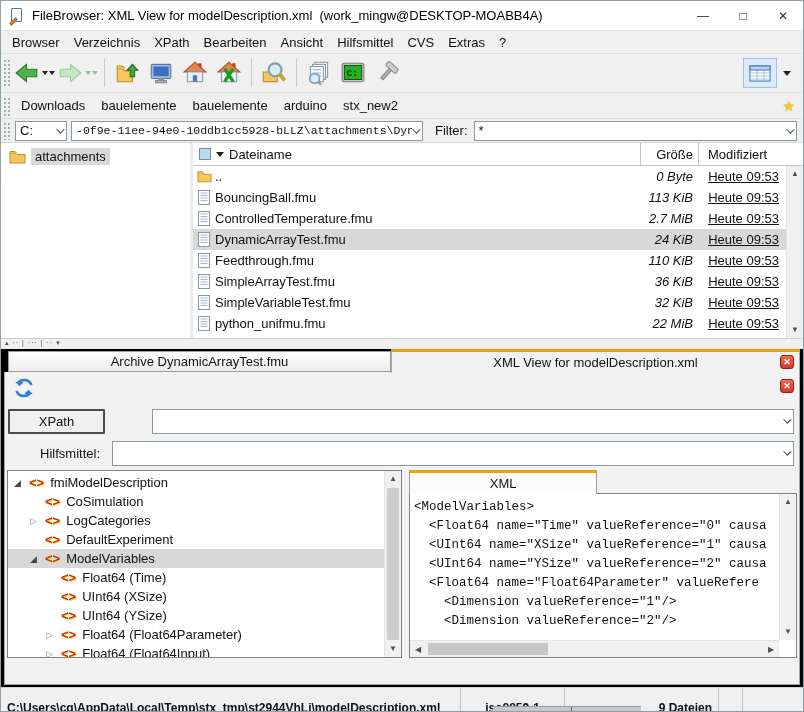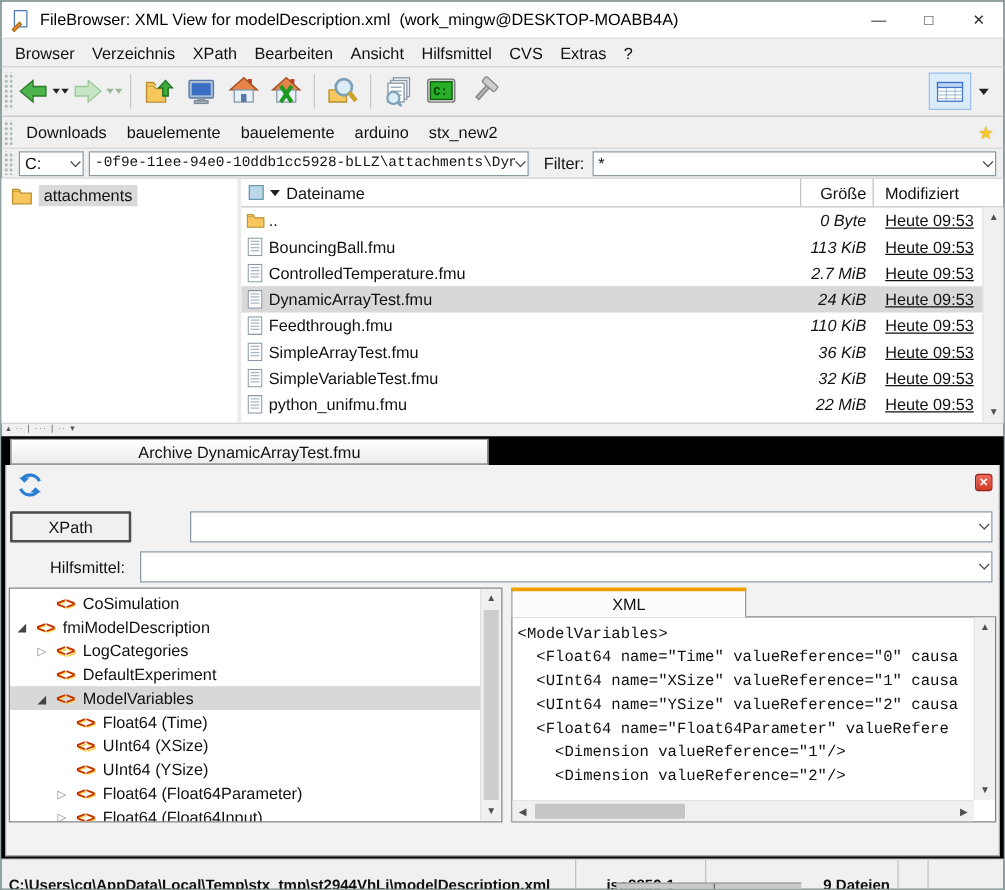--- a/index.html
+++ b/index.html
@@ -454,20 +454,24 @@
   </div>
 
   <div class="hsplitbar">
     <span class="splitglyphs"></span>
   </div>
 
   <div class="tabbar">
     <div class="tab1">
       <span>Archive DynamicArrayTest.fmu</span>
     </div>
+    <div class="tab2">
+      <span>XML View for modelDescription.xml</span>
+      <span class="closex"></span>
+    </div>
   </div>
 
   <div class="tabpage">
     <div class="pagetoolbar">
       <span class="refresh">
         <svg width="24" height="24" viewBox="0 0 24 24">
           <path d="M19.5 9 A8 8 0 0 0 5.5 7.5" fill="none" stroke="#2d7fd3" stroke-width="2.6"></path>
           <path d="M4.5 3 v6 h6 Z" fill="#2d7fd3" transform="rotate(-46 7.5 6)"></path>
           <path d="M4.5 15 A8 8 0 0 0 18.5 16.5" fill="none" stroke="#2d7fd3" stroke-width="2.6"></path>
           <path d="M13.5 15 v6 h6 Z" fill="#2d7fd3" transform="rotate(134 16.5 18)"></path>
@@ -490,29 +494,29 @@
       <span class="combo altcombo">
         <span></span>
         <span class="arrow"></span>
       </span>
     </div>
 
     <div class="splitarea">
 
       <div class="treepane">
         <div class="treerows">
+          <div class="trow i0">
+            <span class="exp open"></span>
+            <span class="xmlico"></span>
+            <span>fmiModelDescription</span>
+          </div>
           <div class="trow i1">
             <span class="exp"></span>
             <span class="xmlico"></span>
             <span>CoSimulation</span>
-          </div>
-          <div class="trow i0">
-            <span class="exp open"></span>
-            <span class="xmlico"></span>
-            <span>fmiModelDescription</span>
           </div>
           <div class="trow i1">
             <span class="exp closed"></span>
             <span class="xmlico"></span>
             <span>LogCategories</span>
           </div>
           <div class="trow i1">
             <span class="exp"></span>
             <span class="xmlico"></span>
             <span>DefaultExperiment</span>

